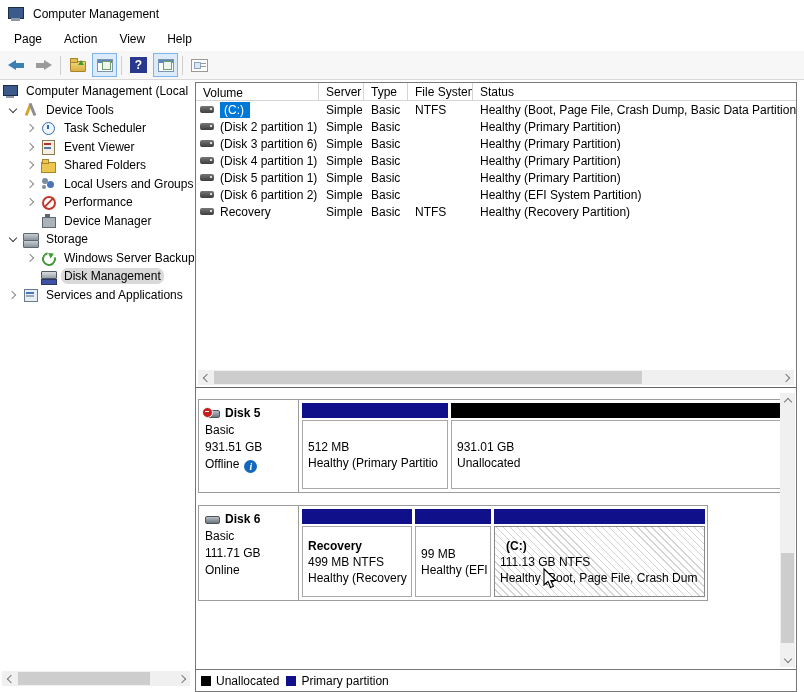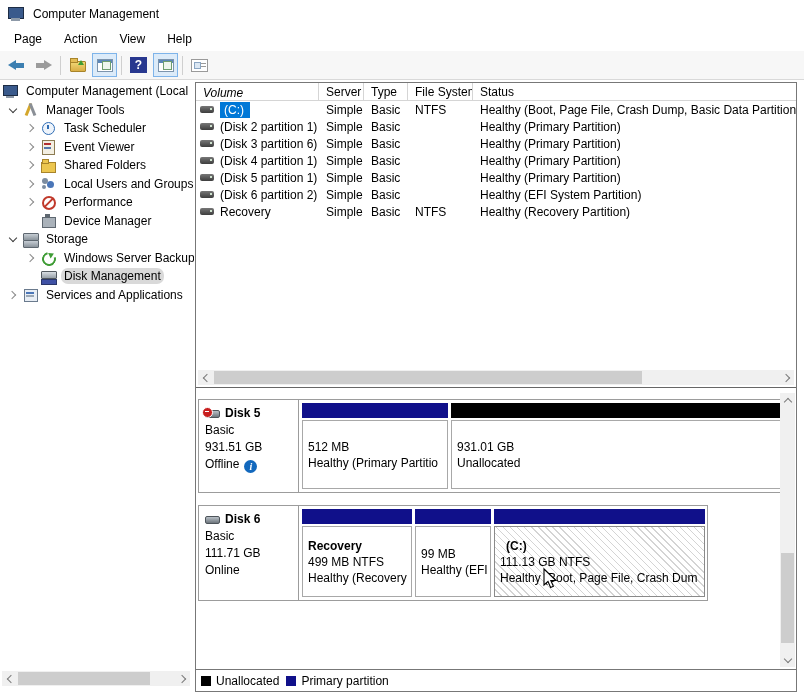--- a/index.html
+++ b/index.html
@@ -202,21 +202,21 @@
   </div>
 
   <div class="tree">
     <div class="trow indent-0">
       <span class="ti i-computer"></span>
       <span class="lbl">Computer Management (Local</span>
     </div>
     <div class="trow indent-1">
       <span class="chev down"></span>
       <span class="ti i-tools"></span>
-      <span class="lbl">Manager Tools</span>
+      <span class="lbl">Device Tools</span>
     </div>
     <div class="trow indent-2">
       <span class="chev right"></span>
       <span class="ti i-clock"></span>
       <span class="lbl">Task Scheduler</span>
     </div>
     <div class="trow indent-2">
       <span class="chev right"></span>
       <span class="ti i-book"></span>
       <span class="lbl">Event Viewer</span>
@@ -266,21 +266,21 @@
       <span class="hs-arrow left"></span>
       <span class="hs-thumb" style="left:16px; width:132px;"></span>
       <span class="hs-arrow right"></span>
     </div>
   </div>
 
   <div class="rpane">
 
     <div class="vol-list">
       <div class="vl-header">
-        <span class="hcell c-vol" style="padding-left:7px;font-style:italic;">Volume</span>
+        <span class="hcell c-vol" style="padding-left:7px;">Volume</span>
         <span class="hcell c-lay">Server</span>
         <span class="hcell c-typ">Type</span>
         <span class="hcell c-fs">File System</span>
         <span class="hcell c-st" style="border-right:none;">Status</span>
       </div>
 
       <div class="vrow">
         <span class="c-vol">
             <span class="vdrive"></span>
             <span class="vol-sel">(C:)</span>

